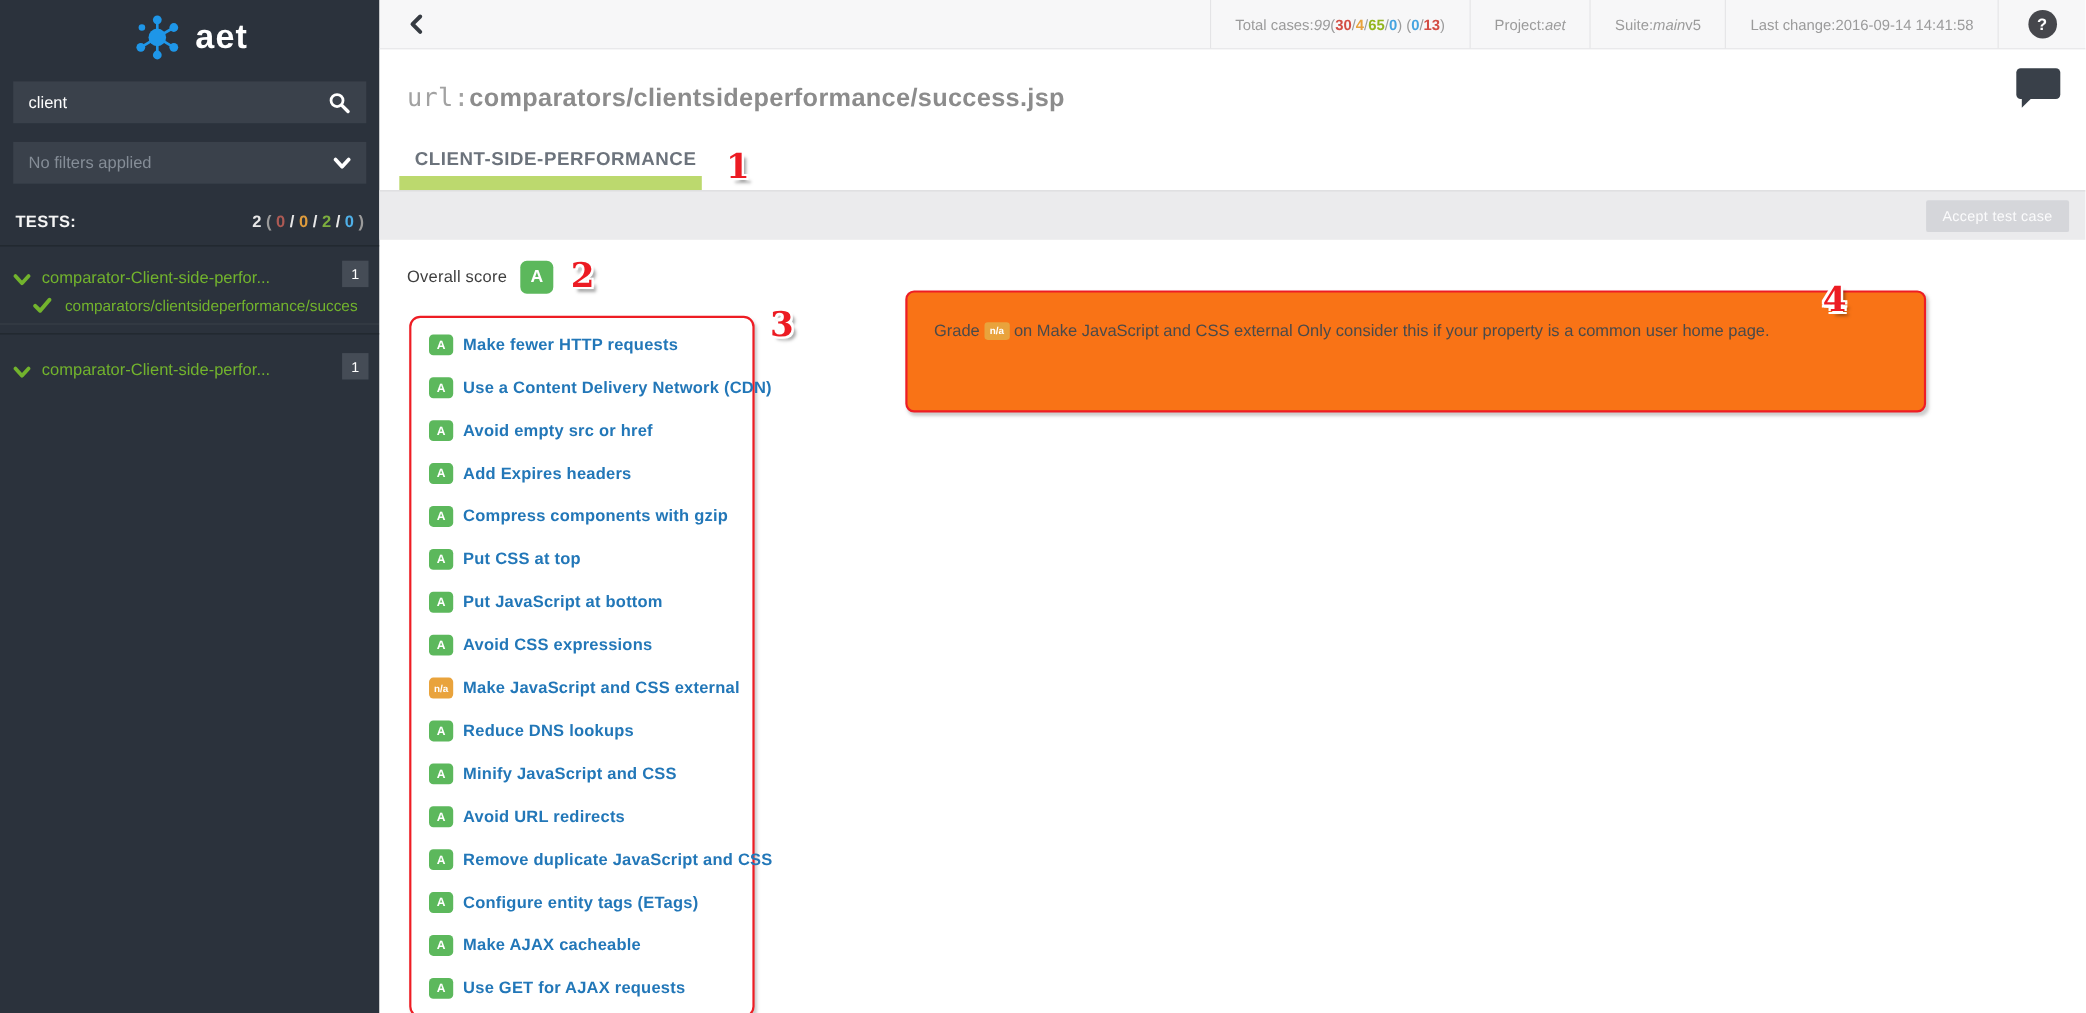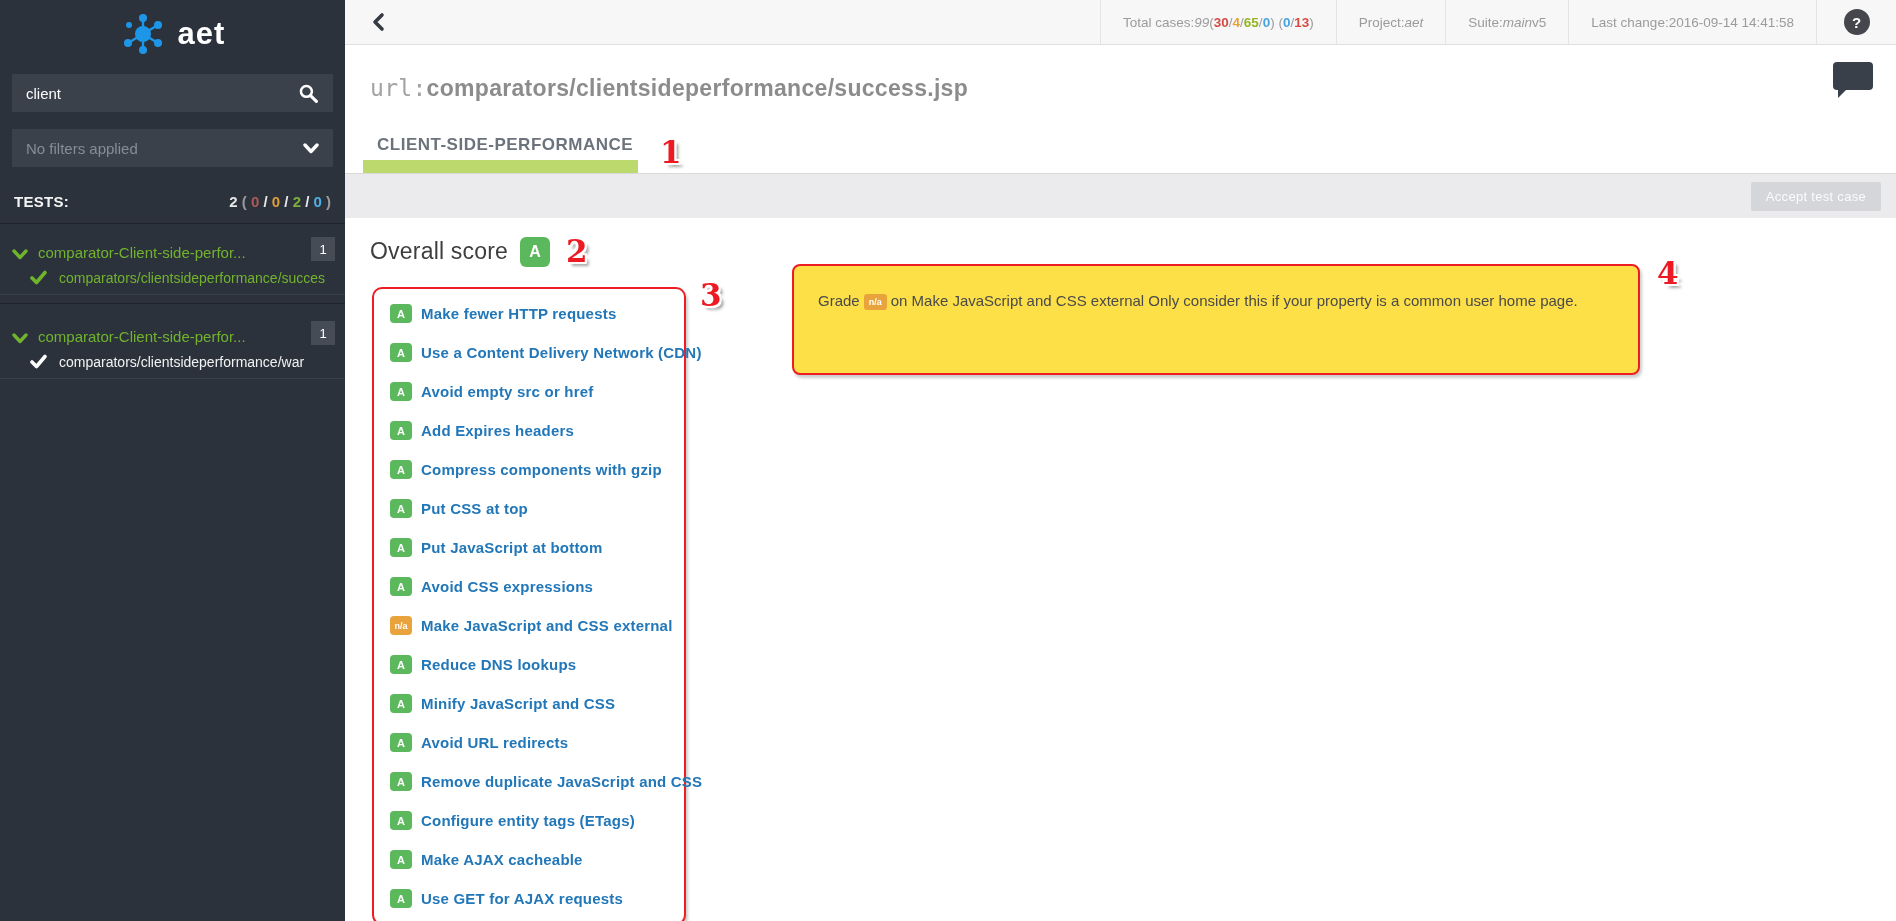--- a/index.html
+++ b/index.html
@@ -64,30 +64,30 @@
   .tabs-row { display:flex; align-items:flex-start; padding-left:18px; height:38px; }
   .tab { cursor:pointer; }
   .tab-label { display:block; padding-left:14px; font-size:17px; font-weight:bold; color:#6c737c; letter-spacing:.5px; }
   .tab-bar { width:275px; height:13px; background:#bcd96e; margin-top:5px; }
 
   .toolbar-band { position:relative; height:45px; background:#ebebed; border-top:1px solid #d9d9dc; }
   .accept-btn { position:absolute; right:15px; top:8px; height:29px; padding:0 15px; background:#d5d6da; color:#fbfbfc; font-size:13px; border:none; border-radius:2px; font-family:inherit; letter-spacing:.3px; cursor:default; }
 
   .report-body { position:relative; height:658px; }
   .overall-row { display:inline-flex; align-items:center; gap:12px; margin:18px 0 0 25px; }
-  .overall-label { font-size:23px; color:#3e3e3e; font-weight:500; letter-spacing:.2px; }
+  .overall-label { font-size:15px; color:#3e3e3e; font-weight:500; letter-spacing:.2px; }
   .grade-big { width:30px; height:30px; border-radius:6px; background:#5cb85c; color:#fff; font-weight:bold; font-size:16px; display:flex; align-items:center; justify-content:center; }
 
   .checks-box { position:absolute; left:27px; top:69px; width:314px; border:2px solid #ee1d24; border-radius:10px; box-shadow:2px 3px 3px rgba(110,110,110,.35); padding:5px 0; background:#fff; }
   .check-row { display:flex; align-items:center; height:39px; padding:0 10px 0 16px; }
   .check-badge { min-width:22px; height:19px; border-radius:4px; background:#5cb85c; color:#fff; font-size:11px; font-weight:bold; display:flex; align-items:center; justify-content:center; padding:0 3px; flex:none; }
   .check-badge.n-a { background:#e9a33c; font-size:9px; }
   .check-label { margin-left:9px; font-size:15px; font-weight:bold; color:#2277b8; letter-spacing:.2px; white-space:nowrap; cursor:pointer; }
 
-  .note-box { position:absolute; left:447px; top:46px; width:848px; height:111px; border:2px solid #ee1d24; border-radius:8px; box-shadow:2px 3px 3px rgba(110,110,110,.35); padding:26px 24px; background:#fde047; }
+  .note-box { position:absolute; left:478px; top:46px; width:928px; height:111px; border:2px solid #ee1d24; border-radius:8px; box-shadow:2px 3px 3px rgba(110,110,110,.35); padding:26px 24px; background:#f97316; }
   .note-text { font-size:15px; color:#4a4a4a; }
   .na-inline { display:inline-block; background:#e9a33c; color:#fff; font-size:9px; font-weight:bold; border-radius:3px; padding:3px 5px; margin:0 4px; vertical-align:1px; }
 
   .annot { font-family:"DejaVu Serif","Liberation Serif",serif; font-weight:bold; font-size:31px; color:#ec1b23; line-height:1;
            text-shadow:-2px 0 0 #fff, 2px 0 0 #fff, 0 -2px 0 #fff, 0 2px 0 #fff, -2px -2px 0 #fff, 2px 2px 0 #fff, -2px 2px 0 #fff, 2px -2px 0 #fff, 4px 4px 3px rgba(0,0,0,.35); }
   .annot-1 { margin:2px 0 0 22px; }
   .annot-2 { margin-left:4px; }
   .annot-3 { position:absolute; left:355px; top:62px; }
   .annot-4 { position:absolute; left:1312px; top:40px; }
 </style>
@@ -155,26 +155,20 @@
         <span class="tree-child-label">comparators/clientsideperformance/succes</span>
       </div>
       <hr class="tree-sep">
       <div class="tree-header">
         <svg width="16" height="13" viewBox="0 0 16 13">
           <path d="M2,3 L8,9.5 L14,3" stroke="#72b32d" stroke-width="3.4" fill="none" stroke-linecap="round" stroke-linejoin="round"></path>
         </svg>
         <span class="tree-header-label">comparator-Client-side-perfor...</span>
         <span class="tree-badge">1</span>
       </div>
-      <div class="tree-child" data-state="neutral">
-        <svg width="17" height="15" viewBox="0 0 17 15">
-          <path d="M2,8 L6.5,12.5 L15,2.5" stroke="#ffffff" stroke-width="3.6" fill="none" stroke-linecap="round" stroke-linejoin="round"></path>
-        </svg>
-        <span class="tree-child-label">comparators/clientsideperformance/war</span>
-      </div>
     </div>
   </div>
 
   <div id="topbar">
     <div class="back-btn">
       <svg width="14" height="20" viewBox="0 0 14 20">
         <path d="M11,3 L4,10 L11,17" stroke="#363b42" stroke-width="3.6" fill="none" stroke-linecap="round" stroke-linejoin="round"></path>
       </svg>
     </div>
     <div class="topbar-spacer"></div>

